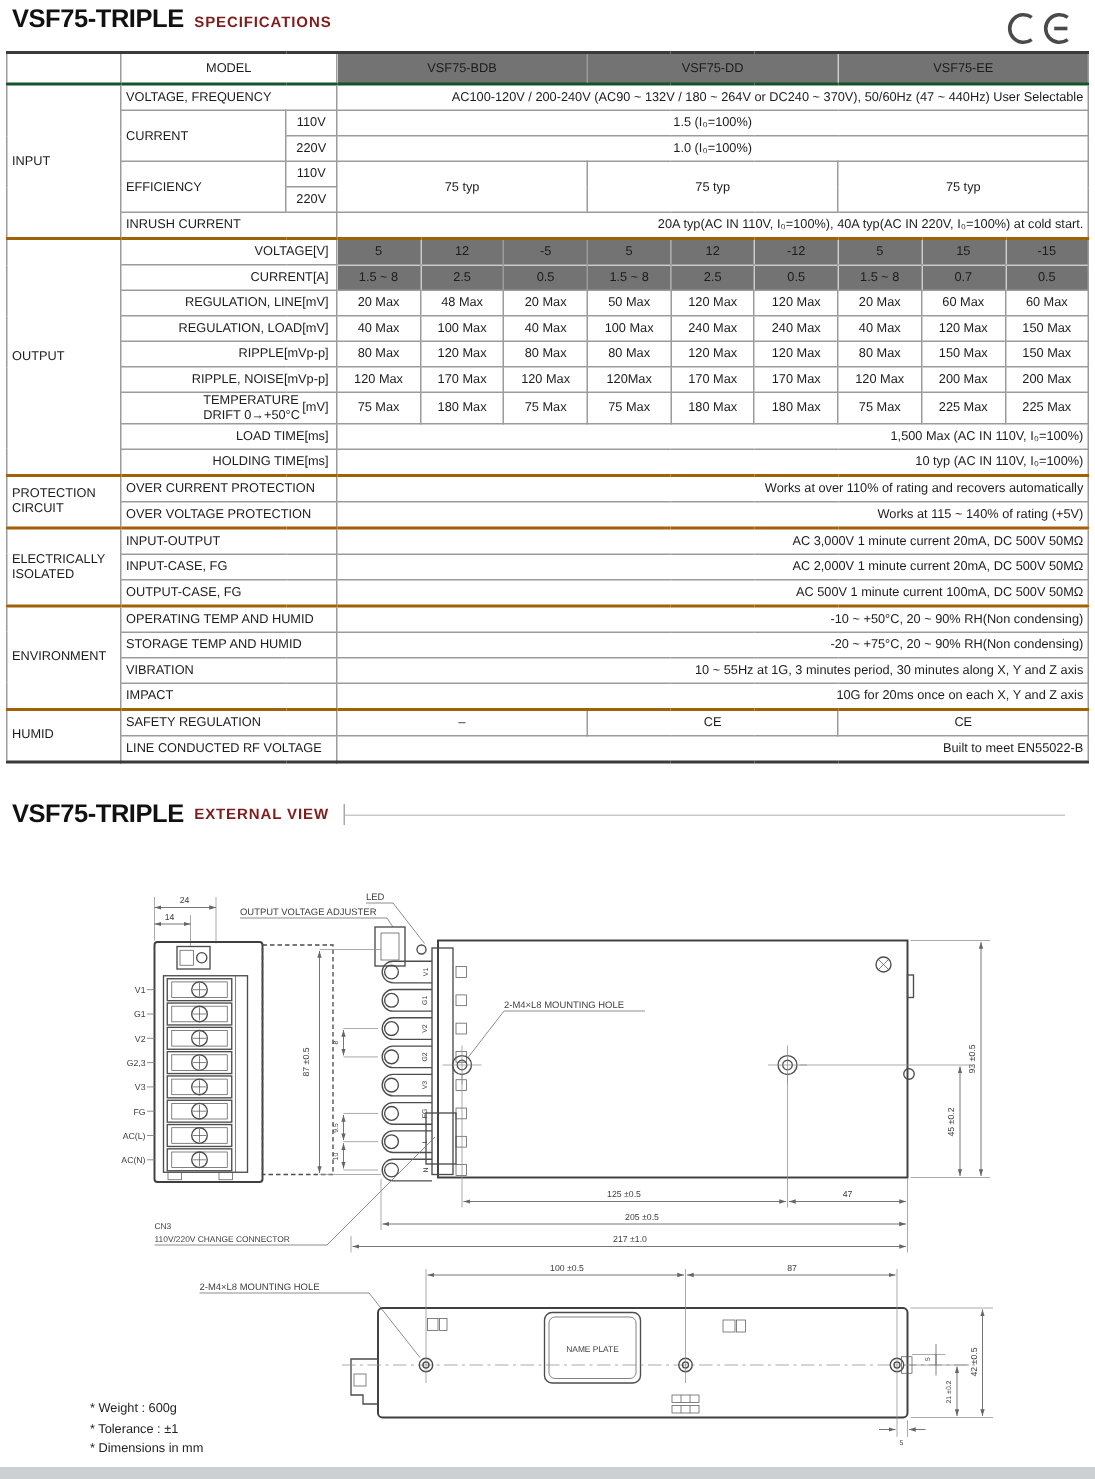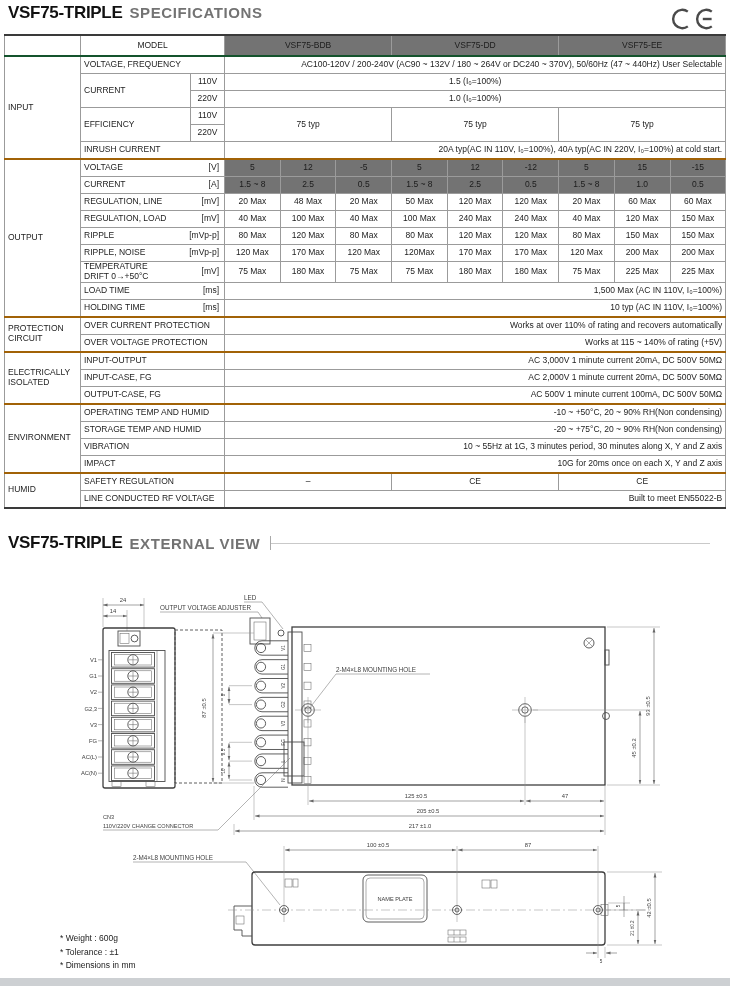--- a/index.html
+++ b/index.html
@@ -4,37 +4,37 @@
 <style>
   html,body{margin:0;padding:0}
   body{width:730px;height:986px;background:#fff;position:relative;
        font-family:"Liberation Sans","DejaVu Sans",sans-serif;color:#1c1c1c;overflow:hidden}
 
   
   .hdrbar{position:absolute;left:8px;right:20px;display:flex;align-items:baseline}
   #spec-hdr{top:3px}
   #view-hdr{top:533px;align-items:center}
   .t1{font-size:17px;font-weight:bold;color:#111;letter-spacing:-0.3px;white-space:nowrap}
-  .t2{font-size:15px;font-weight:bold;color:#737373;letter-spacing:0.6px;margin-left:7px;white-space:nowrap}
+  .t2{font-size:10px;font-weight:bold;color:#7f1d1d;letter-spacing:0.6px;margin-left:7px;white-space:nowrap}
   .tick{width:1px;height:14px;background:#a9a9a9;margin-left:10px;align-self:center}
   .hline{flex:1;height:1px;background:#c9c9c9;align-self:center}
   #ce-logo{position:absolute;right:10px;top:6px}
 
   
   table.spec{position:absolute;left:4px;top:34px;width:722px;border-collapse:collapse;table-layout:fixed;
              border:1px solid #555;border-top:2px solid #3a3a3a;border-bottom:2px solid #3a3a3a}
   table.spec td{border:1px solid #9b9b9b;font-size:8.5px;height:16px;padding:0 3px;line-height:1.15;
                 vertical-align:middle;overflow:hidden}
   tr.sec td{border-top:2px solid #a16207}
   tr.hdr td{border-bottom:2px solid #14532d;height:19px}
   td.cat{padding-left:4px}
   td.c{text-align:center}
   td.l{text-align:right;padding-left:6px}
   td.sh{background:#737373}
-  .lu{display:flex;justify-content:space-between;align-items:center}
+  .lu{display:flex;justify-content:flex-end;align-items:center}
   .lu span:last-child{padding-right:2px}
 
   
   svg.drawing{position:absolute;left:0;top:560px}
   .p0{fill:none;stroke:#5a5a5a;stroke-width:0.5}
   .p1{fill:none;stroke:#4c4c4c;stroke-width:0.9}
   .p2{fill:none;stroke:#3f3f3f;stroke-width:1.3}
   .ext{stroke:#8d8d8d;stroke-width:0.5;fill:none}
   .ld{stroke:#767676;stroke-width:0.55;fill:none}
   .dl{stroke:#666;stroke-width:0.6;fill:none;marker-start:url(#ar);marker-end:url(#ar)}
@@ -129,21 +129,21 @@
             <span>[A]</span>
           </div>
         </td>
   <td class="c sh">1.5 ~ 8</td>
         <td class="c sh">2.5</td>
         <td class="c sh">0.5</td>
         <td class="c sh">1.5 ~ 8</td>
         <td class="c sh">2.5</td>
         <td class="c sh">0.5</td>
         <td class="c sh">1.5 ~ 8</td>
-        <td class="c sh">1.0</td>
+        <td class="c sh">0.7</td>
         <td class="c sh">0.5</td>
 </tr>
 <tr>
   <td colspan="2">
           <div class="lu">
             <span>REGULATION, LINE</span>
             <span>[mV]</span>
           </div>
         </td>
   <td class="c">20 Max</td>

